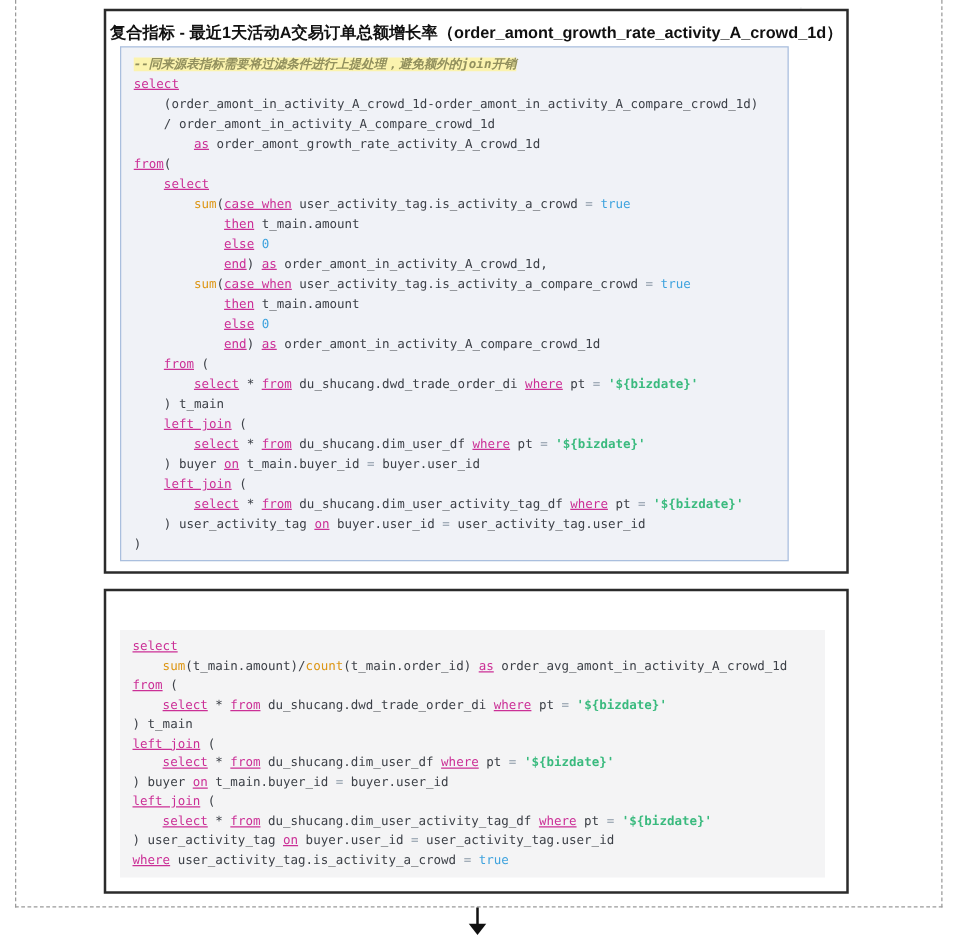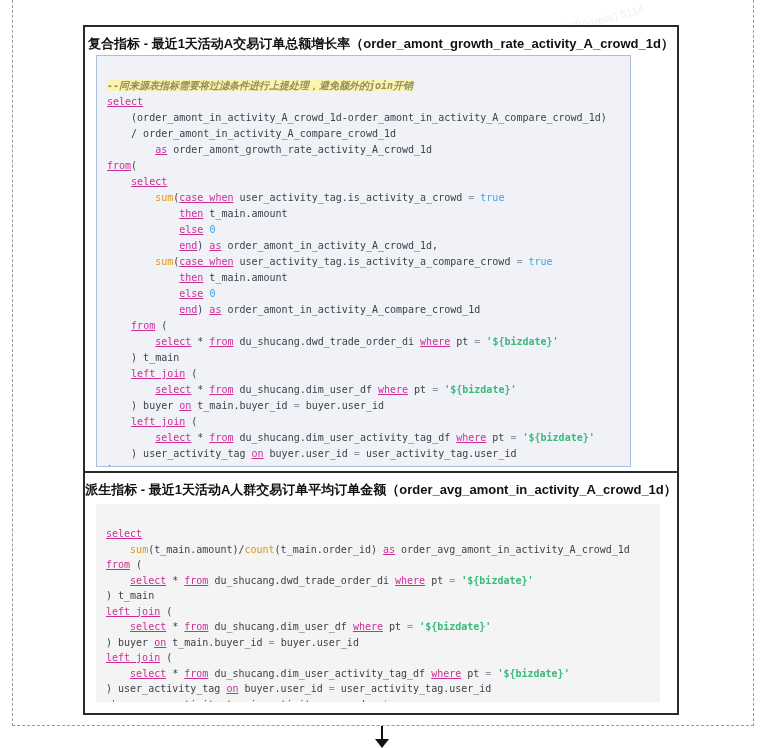--- a/index.html
+++ b/index.html
@@ -11,33 +11,33 @@
   .dashed-frame{
     position:absolute;left:12px;top:-20px;width:740px;height:745px;
     border:1px dashed #9a9a9a;border-top:none;
     pointer-events:none;
   }
   .panel{
     position:absolute;left:83px;width:596px;
     background:#ffffff;border:2px solid #2b2b2b;
     box-sizing:border-box;
   }
-  .panel-1{top:7px;height:452px;margin-top:18px;}
+  .panel-1{top:7px;height:452px;}
   .panel-2{top:471px;height:244px;}
   .panel-title{
     position:absolute;top:8px;left:0;right:0;text-align:center;
     font-size:13px;font-weight:bold;color:#111;
     font-family:"Liberation Sans", sans-serif;
   }
   .code-block{
     position:absolute;left:11px;
     font-family:"DejaVu Sans Mono", monospace;
     font-size:10px;line-height:16px;color:#3d4148;
     white-space:pre;box-sizing:border-box;
-    padding:22px 10px;overflow:hidden;
+    padding:6px 10px;overflow:hidden;
   }
   .code-1{
     top:28px;width:535px;height:412px;
     background:#f0f2f7;border:1px solid #aabfde;
   }
   .code-2{
     top:31px;width:564px;height:198px;
     background:#f4f4f5;line-height:15.5px;
   }
   .code-line{white-space:pre;}
@@ -77,18 +77,17 @@
 <span class="watermark" style="left:300px;top:545px;">字里(yuelai) 5114</span>
 <span class="watermark" style="left:575px;top:595px;">字里(yuelai) 5114</span>
 <span class="watermark" style="left:140px;top:640px;">字里(yuelai) 5114</span>
 
 <div class="panel panel-1">
   <div class="panel-title">复合指标 - 最近1天活动A交易订单总额增长率（order_amont_growth_rate_activity_A_crowd_1d）</div>
   <div class="code-block code-1"><div class="code-line"><span class="tok-comment">--同来源表指标需要将过滤条件进行上提处理，避免额外的join开销</span></div><div class="code-line"><span class="tok-kw">select</span></div><div class="code-line"><span class="tok-plain">    (order_amont_in_activity_A_crowd_1d-order_amont_in_activity_A_compare_crowd_1d)</span></div><div class="code-line"><span class="tok-plain">    / order_amont_in_activity_A_compare_crowd_1d</span></div><div class="code-line"><span class="tok-plain">        </span><span class="tok-kw">as</span><span class="tok-plain"> order_amont_growth_rate_activity_A_crowd_1d</span></div><div class="code-line"><span class="tok-kw">from</span><span class="tok-plain">(</span></div><div class="code-line"><span class="tok-plain">    </span><span class="tok-kw">select</span></div><div class="code-line"><span class="tok-plain">        </span><span class="tok-fn">sum</span><span class="tok-plain">(</span><span class="tok-kw">case when</span><span class="tok-plain"> user_activity_tag.is_activity_a_crowd </span><span class="tok-op">=</span><span class="tok-plain"> </span><span class="tok-lit">true</span></div><div class="code-line"><span class="tok-plain">            </span><span class="tok-kw">then</span><span class="tok-plain"> t_main.amount</span></div><div class="code-line"><span class="tok-plain">            </span><span class="tok-kw">else</span><span class="tok-plain"> </span><span class="tok-lit">0</span></div><div class="code-line"><span class="tok-plain">            </span><span class="tok-kw">end</span><span class="tok-plain">) </span><span class="tok-kw">as</span><span class="tok-plain"> order_amont_in_activity_A_crowd_1d,</span></div><div class="code-line"><span class="tok-plain">        </span><span class="tok-fn">sum</span><span class="tok-plain">(</span><span class="tok-kw">case when</span><span class="tok-plain"> user_activity_tag.is_activity_a_compare_crowd </span><span class="tok-op">=</span><span class="tok-plain"> </span><span class="tok-lit">true</span></div><div class="code-line"><span class="tok-plain">            </span><span class="tok-kw">then</span><span class="tok-plain"> t_main.amount</span></div><div class="code-line"><span class="tok-plain">            </span><span class="tok-kw">else</span><span class="tok-plain"> </span><span class="tok-lit">0</span></div><div class="code-line"><span class="tok-plain">            </span><span class="tok-kw">end</span><span class="tok-plain">) </span><span class="tok-kw">as</span><span class="tok-plain"> order_amont_in_activity_A_compare_crowd_1d</span></div><div class="code-line"><span class="tok-plain">    </span><span class="tok-kw">from</span><span class="tok-plain"> (</span></div><div class="code-line"><span class="tok-plain">        </span><span class="tok-kw">select</span><span class="tok-plain"> * </span><span class="tok-kw">from</span><span class="tok-plain"> du_shucang.dwd_trade_order_di </span><span class="tok-kw">where</span><span class="tok-plain"> pt </span><span class="tok-op">=</span><span class="tok-plain"> </span><span class="tok-str">'${bizdate}'</span></div><div class="code-line"><span class="tok-plain">    ) t_main</span></div><div class="code-line"><span class="tok-plain">    </span><span class="tok-kw">left join</span><span class="tok-plain"> (</span></div><div class="code-line"><span class="tok-plain">        </span><span class="tok-kw">select</span><span class="tok-plain"> * </span><span class="tok-kw">from</span><span class="tok-plain"> du_shucang.dim_user_df </span><span class="tok-kw">where</span><span class="tok-plain"> pt </span><span class="tok-op">=</span><span class="tok-plain"> </span><span class="tok-str">'${bizdate}'</span></div><div class="code-line"><span class="tok-plain">    ) buyer </span><span class="tok-kw">on</span><span class="tok-plain"> t_main.buyer_id </span><span class="tok-op">=</span><span class="tok-plain"> buyer.user_id</span></div><div class="code-line"><span class="tok-plain">    </span><span class="tok-kw">left join</span><span class="tok-plain"> (</span></div><div class="code-line"><span class="tok-plain">        </span><span class="tok-kw">select</span><span class="tok-plain"> * </span><span class="tok-kw">from</span><span class="tok-plain"> du_shucang.dim_user_activity_tag_df </span><span class="tok-kw">where</span><span class="tok-plain"> pt </span><span class="tok-op">=</span><span class="tok-plain"> </span><span class="tok-str">'${bizdate}'</span></div><div class="code-line"><span class="tok-plain">    ) user_activity_tag </span><span class="tok-kw">on</span><span class="tok-plain"> buyer.user_id </span><span class="tok-op">=</span><span class="tok-plain"> user_activity_tag.user_id</span></div><div class="code-line"><span class="tok-plain">)</span></div></div>
 </div>
 
 <div class="panel panel-2">
-  <div class="panel-title">派生指标 - 最近1天活动A人群交易订单平均订单金额（order_avg_amont_in_activity_A_crowd_1d）</div>
   <div class="code-block code-2"><div class="code-line"><span class="tok-kw">select</span></div><div class="code-line"><span class="tok-plain">    </span><span class="tok-fn">sum</span><span class="tok-plain">(t_main.amount)/</span><span class="tok-fn">count</span><span class="tok-plain">(t_main.order_id) </span><span class="tok-kw">as</span><span class="tok-plain"> order_avg_amont_in_activity_A_crowd_1d</span></div><div class="code-line"><span class="tok-kw">from</span><span class="tok-plain"> (</span></div><div class="code-line"><span class="tok-plain">    </span><span class="tok-kw">select</span><span class="tok-plain"> * </span><span class="tok-kw">from</span><span class="tok-plain"> du_shucang.dwd_trade_order_di </span><span class="tok-kw">where</span><span class="tok-plain"> pt </span><span class="tok-op">=</span><span class="tok-plain"> </span><span class="tok-str">'${bizdate}'</span></div><div class="code-line"><span class="tok-plain">) t_main</span></div><div class="code-line"><span class="tok-kw">left join</span><span class="tok-plain"> (</span></div><div class="code-line"><span class="tok-plain">    </span><span class="tok-kw">select</span><span class="tok-plain"> * </span><span class="tok-kw">from</span><span class="tok-plain"> du_shucang.dim_user_df </span><span class="tok-kw">where</span><span class="tok-plain"> pt </span><span class="tok-op">=</span><span class="tok-plain"> </span><span class="tok-str">'${bizdate}'</span></div><div class="code-line"><span class="tok-plain">) buyer </span><span class="tok-kw">on</span><span class="tok-plain"> t_main.buyer_id </span><span class="tok-op">=</span><span class="tok-plain"> buyer.user_id</span></div><div class="code-line"><span class="tok-kw">left join</span><span class="tok-plain"> (</span></div><div class="code-line"><span class="tok-plain">    </span><span class="tok-kw">select</span><span class="tok-plain"> * </span><span class="tok-kw">from</span><span class="tok-plain"> du_shucang.dim_user_activity_tag_df </span><span class="tok-kw">where</span><span class="tok-plain"> pt </span><span class="tok-op">=</span><span class="tok-plain"> </span><span class="tok-str">'${bizdate}'</span></div><div class="code-line"><span class="tok-plain">) user_activity_tag </span><span class="tok-kw">on</span><span class="tok-plain"> buyer.user_id </span><span class="tok-op">=</span><span class="tok-plain"> user_activity_tag.user_id</span></div><div class="code-line"><span class="tok-kw">where</span><span class="tok-plain"> user_activity_tag.is_activity_a_crowd </span><span class="tok-op">=</span><span class="tok-plain"> </span><span class="tok-lit">true</span></div></div>
 </div>
 
 <div class="arrow-line"></div>
 <div class="arrow-head"></div>
 
 </body></html>

